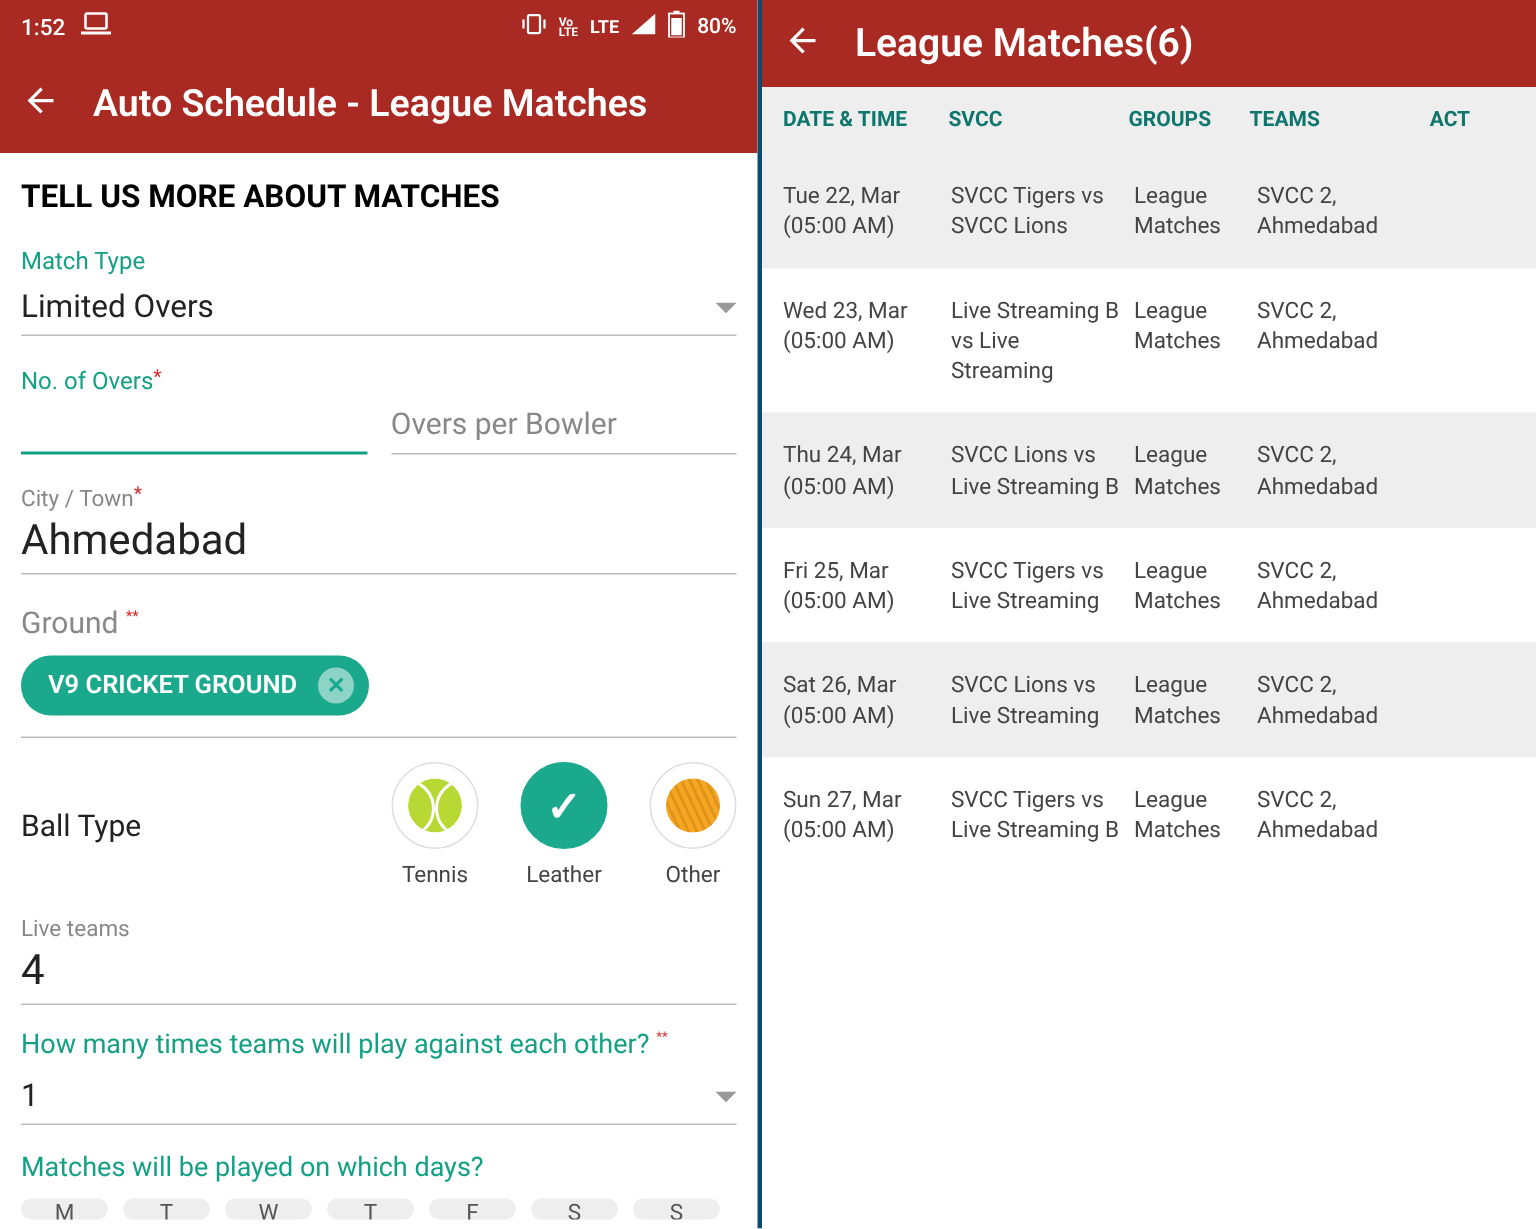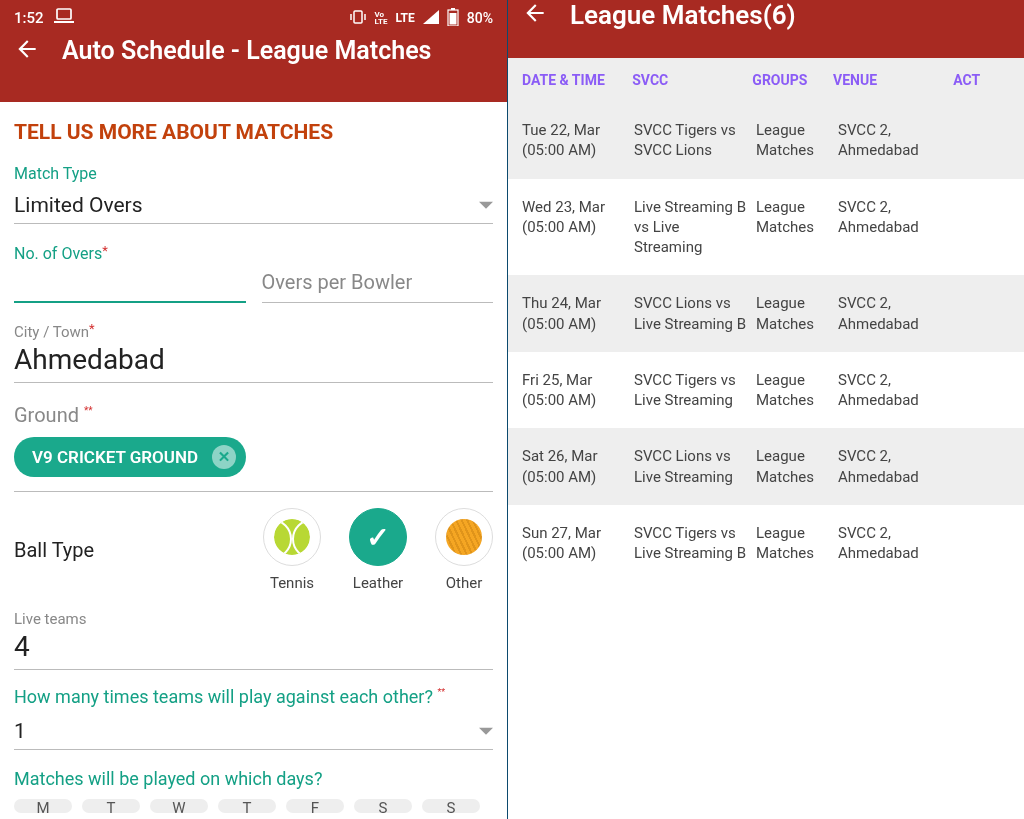--- a/index.html
+++ b/index.html
@@ -5,21 +5,21 @@
     * { box-sizing: border-box; margin: 0; padding: 0; }
     body {
       font-family: -apple-system, BlinkMacSystemFont, "Segoe UI", Roboto, sans-serif;
       background: #fff;
       width: 1024px;
       height: 819px;
       display: flex;
       overflow: hidden;
     }
     .screen { height: 819px; overflow: hidden; position: relative; }
-    .screen-left { width: 508px; border-right: 1px solid #0c4a6e; }
+    .screen-left { width: 508px; border-right: 3px solid #0c4a6e; }
     .screen-right { width: 516px; }
 
     
     .status-bar {
       background: #a82a22;
       color: #fff;
       height: 36px;
       display: flex;
       align-items: center;
       padding: 0 14px;
@@ -29,37 +29,38 @@
     .status-left { flex: 1; display: flex; align-items: center; gap: 10px; }
     .status-right { display: flex; align-items: center; gap: 8px; font-size: 14px; }
     .status-right svg { fill: #fff; }
 
     
     .app-bar {
       background: #a82a22;
       color: #fff;
       height: 66px;
       display: flex;
+      align-items: center;
       padding: 0 14px;
       gap: 22px;
     }
     .app-bar-right { height: 58px; }
     .app-bar .back { cursor: pointer; }
     .app-bar .title {
       font-size: 25px;
       font-weight: 600;
     }
     .app-bar-right .title { font-size: 26px; }
 
     
     .content-left { padding: 18px 14px 0 14px; }
     .section-heading {
       font-size: 21px;
       font-weight: 700;
-      color: #c2410c;
+      color: #000000;
       margin-bottom: 20px;
     }
     .field-label-teal {
       color: #14a085;
       font-size: 16px;
       margin-bottom: 4px;
     }
     .field-label-gray {
       color: #888;
       font-size: 15px;
@@ -164,21 +165,21 @@
       font-size: 15px;
       overflow: hidden;
       padding-top: 0px;
     }
 
     
     .table-wrap { width: 100%; }
     .table-header-row {
       display: flex;
       background: #eee;
-      color: #8b5cf6;
+      color: #0f766e;
       font-size: 14px;
       font-weight: 700;
       padding: 14px 0 14px 14px;
       width: 516px;
     }
     .col-datetime { width: 112px; }
     .col-teams { width: 122px; }
     .col-groups { width: 82px; }
     .col-venue { width: 122px; }
     .col-act { width: 72px; }
@@ -347,21 +348,21 @@
         </svg>
     </span>
     <span class="title">League Matches(6)</span>
   </div>
 
   <div class="table-wrap">
     <div class="table-header-row">
       <div class="col-datetime">DATE &amp; TIME</div>
       <div class="col-teams">SVCC</div>
       <div class="col-groups">GROUPS</div>
-      <div class="col-venue">VENUE</div>
+      <div class="col-venue">TEAMS</div>
       <div class="col-act">ACT</div>
     </div>
     <div id="rows-container">
         <div class="table-row">
           <div class="cell col-datetime">Tue 22, Mar (05:00 AM)</div>
           <div class="cell col-teams">SVCC Tigers vs SVCC Lions</div>
           <div class="cell col-groups">League Matches</div>
           <div class="cell col-venue">SVCC 2, Ahmedabad</div>
         </div>
         <div class="table-row">

